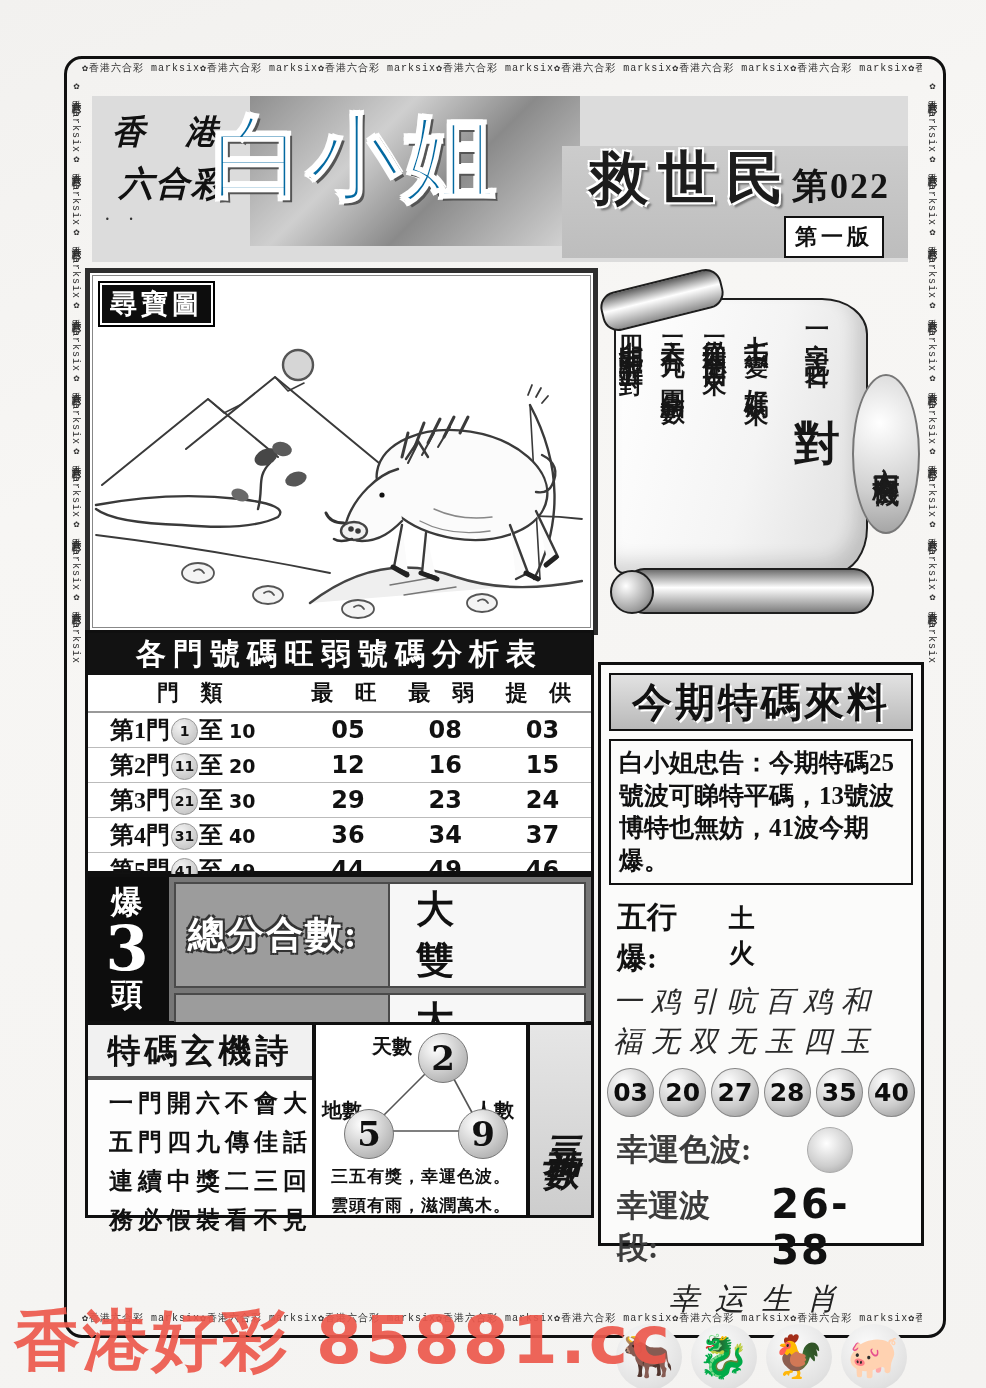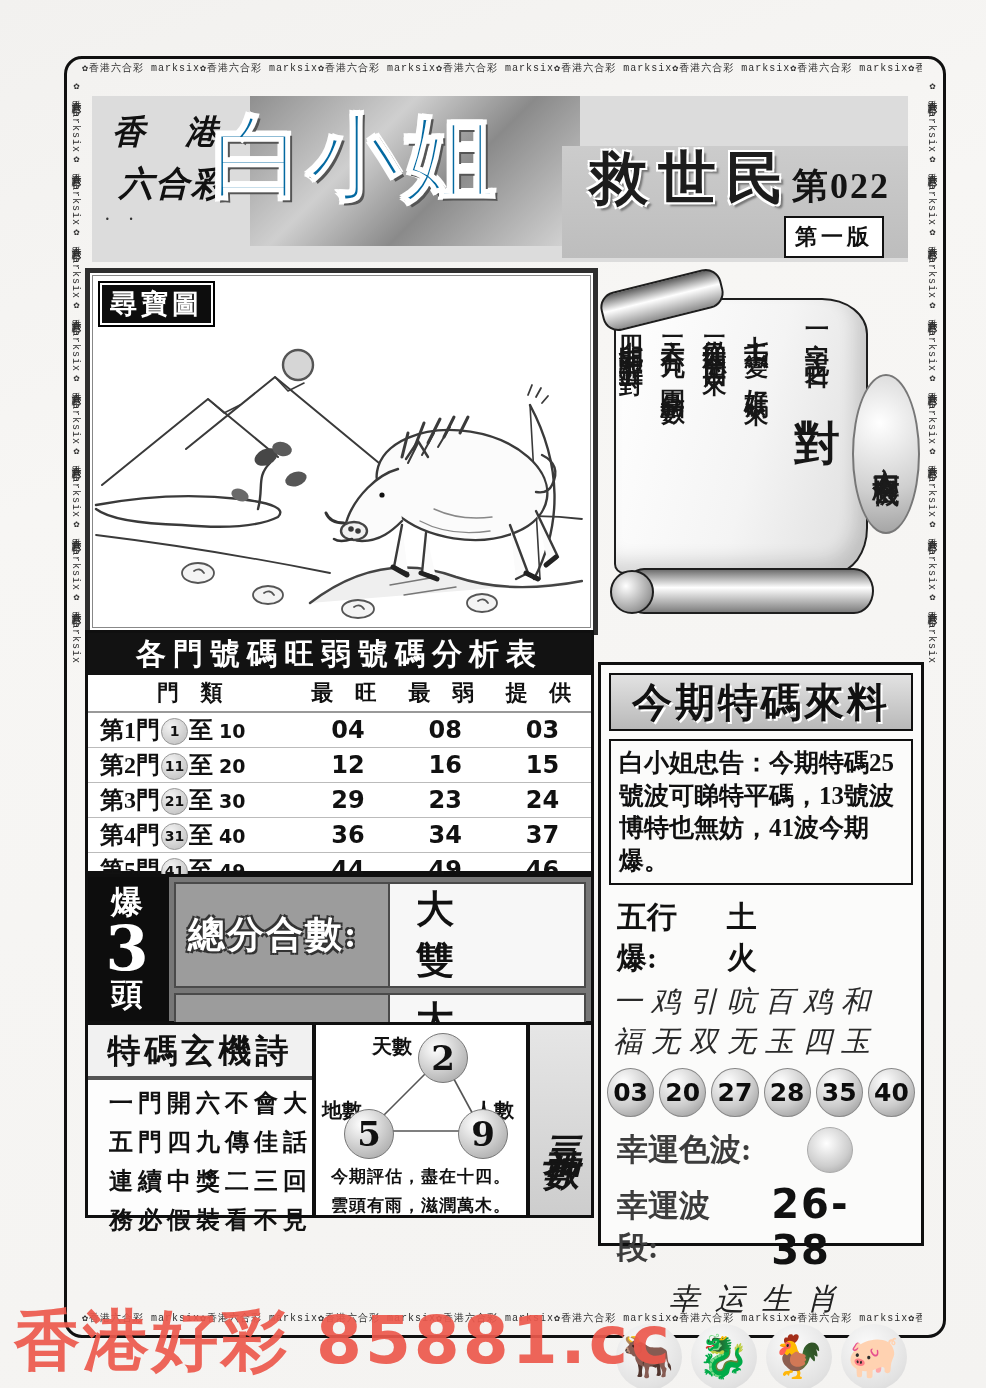--- a/index.html
+++ b/index.html
@@ -62,21 +62,21 @@
     background:radial-gradient(circle at 40% 30%,#ffffff,#cfcfcf 60%,#9f9f9f);border:2px solid #777;
     display:flex;align-items:center;justify-content:center;}
   .badge span{writing-mode:vertical-rl;text-orientation:upright;font-size:27px;font-weight:bold;color:#1b1b1b;letter-spacing:4px;}
   
   .analysis{position:absolute;left:85px;top:630px;width:503px;height:238px;border:3px solid #0f0f0f;background:#fff;}
   .analysis .ttl{height:42px;background:#121212;color:#fff;font-size:30px;font-weight:bold;letter-spacing:7px;
     display:flex;align-items:center;justify-content:center;}
   .analysis table{width:100%;border-collapse:collapse;table-layout:fixed;}
   .analysis th{font-size:22px;font-weight:bold;letter-spacing:8px;border-bottom:2px solid #999;height:34px;margin-top:7px;}
   .analysis td{font-size:24px;font-weight:bold;text-align:center;height:31px;border-bottom:1px solid #bbb;}
-  .analysis td.door{text-align:left;padding-left:12px;white-space:nowrap;}
+  .analysis td.door{text-align:left;padding-left:22px;white-space:nowrap;}
   .analysis col.c1{width:42%;}.analysis col.cn{width:19.3%;}
   .cnum{display:inline-flex;align-items:center;justify-content:center;width:25px;height:25px;border-radius:50%;
     background:radial-gradient(circle at 35% 30%,#f4f4f4,#b9b9b9);border:1px solid #999;
     font-size:14px;font-family:"DejaVu Sans",sans-serif;vertical-align:2px;margin:0 1px;}
   .tonum{font-size:19px;font-family:"DejaVu Sans",sans-serif;}
   .numcell{font-family:"DejaVu Sans",sans-serif;font-size:25px;}
   
   .explode{position:absolute;left:85px;top:874px;width:503px;height:144px;border:3px solid #0f0f0f;background:#777;
     display:flex;}
   .exp-side{width:78px;background:#0d0d0d;color:#fff;display:flex;flex-direction:column;align-items:center;
@@ -109,21 +109,21 @@
   .sanyuan span{writing-mode:vertical-rl;text-orientation:upright;font-size:36px;font-weight:bold;font-style:italic;
     letter-spacing:6px;color:#141414;}
   
   .special{position:absolute;left:598px;top:662px;width:320px;height:578px;border:3px solid #0f0f0f;background:#fbfbfa;}
   .sp-title{margin:8px;height:54px;background:linear-gradient(180deg,#e2e2e2,#b9b9b9);border:2px solid #101010;
     display:flex;align-items:center;justify-content:center;font-size:40px;font-weight:bold;letter-spacing:3px;
     text-shadow:2px 2px 0 #fff;}
   .sp-advice{margin:2px 8px;border:2px solid #101010;padding:6px 8px;font-size:25px;font-weight:bold;line-height:1.3;}
   .sp-wuxing{display:flex;align-items:baseline;padding:10px 16px 0;}
   .sp-wuxing .wl{font-size:30px;font-weight:bold;}
-  .sp-wuxing .wv{font-size:30px;font-weight:bold;margin-left:34px;letter-spacing:56px;}
+  .sp-wuxing .wv{font-size:26px;font-weight:bold;margin-left:34px;letter-spacing:56px;}
   .callig{padding:4px 12px 0;font-family:"DejaVu Serif",serif;font-style:italic;font-size:29px;color:#2a2a2a;
     letter-spacing:9px;line-height:1.25;white-space:nowrap;}
   .balls{display:flex;gap:5px;padding:8px 6px 0;justify-content:center;}
   .ball{width:47px;height:47px;border-radius:50%;background:radial-gradient(circle at 35% 28%,#ffffff,#cccccc 55%,#8e8e8e);
     border:1px solid #888;display:flex;align-items:center;justify-content:center;
     font-family:"DejaVu Sans",sans-serif;font-size:25px;font-weight:bold;color:#0d0d0d;}
   .lucky-color{display:flex;align-items:center;padding:10px 16px 0;}
   .lucky-color .ll{font-size:31px;font-weight:bold;color:#3c3c3c;}
   .color-ball{width:44px;height:44px;border-radius:50%;margin-left:56px;
     background:radial-gradient(circle at 42% 35%,#ffffff,#cdcdcd 60%,#9a9a9a);border:1px solid #aaa;}
@@ -265,21 +265,21 @@
         </colgroup>
       <tbody>
           <tr>
         <th>門  類</th>
         <th>最 旺</th>
         <th>最 弱</th>
         <th>提 供</th>
       </tr>
       <tr>
         <td class="door"><span>第1門</span><span class="cnum">1</span><span>至</span> <span class="tonum">10</span></td>
-        <td class="numcell">04</td>
+        <td class="numcell">05</td>
         <td class="numcell">08</td>
         <td class="numcell">03</td>
       </tr>
       <tr>
         <td class="door"><span>第2門</span><span class="cnum">11</span><span>至</span> <span class="tonum">20</span></td>
         <td class="numcell">12</td>
         <td class="numcell">16</td>
         <td class="numcell">15</td>
       </tr>
       <tr>
@@ -335,21 +335,21 @@
       <line x1="126" y1="32" x2="52" y2="106" stroke="#555" stroke-width="1.6"></line>
       <line x1="126" y1="32" x2="166" y2="106" stroke="#555" stroke-width="1.6"></line>
       <line x1="52" y1="106" x2="166" y2="106" stroke="#555" stroke-width="1.6"></line>
     </svg>
     <div class="tlabel" style="left:56px;top:8px;">天數</div>
     <div class="tball" style="left:102px;top:8px;">2</div>
     <div class="tlabel" style="left:6px;top:72px;">地數</div>
     <div class="tball" style="left:28px;top:84px;">5</div>
     <div class="tlabel" style="left:158px;top:72px;">人數</div>
     <div class="tball" style="left:142px;top:84px;">9</div>
-    <div class="tcap" style="top:140px;">今期評估，盡在十四。</div>
+    <div class="tcap" style="top:140px;">三五有獎，幸運色波。</div>
     <div class="tcap" style="top:169px;">雲頭有雨，滋潤萬木。</div>
   </div>
 
   <div class="sanyuan">
       <span>三元神數</span>
     </div>
 
   <div class="special">
     <div class="sp-title">今期特碼來料</div>
     <div class="sp-advice">白小姐忠告：今期特碼25號波可睇特平碼，13號波博特也無妨，41波今期爆。</div>

